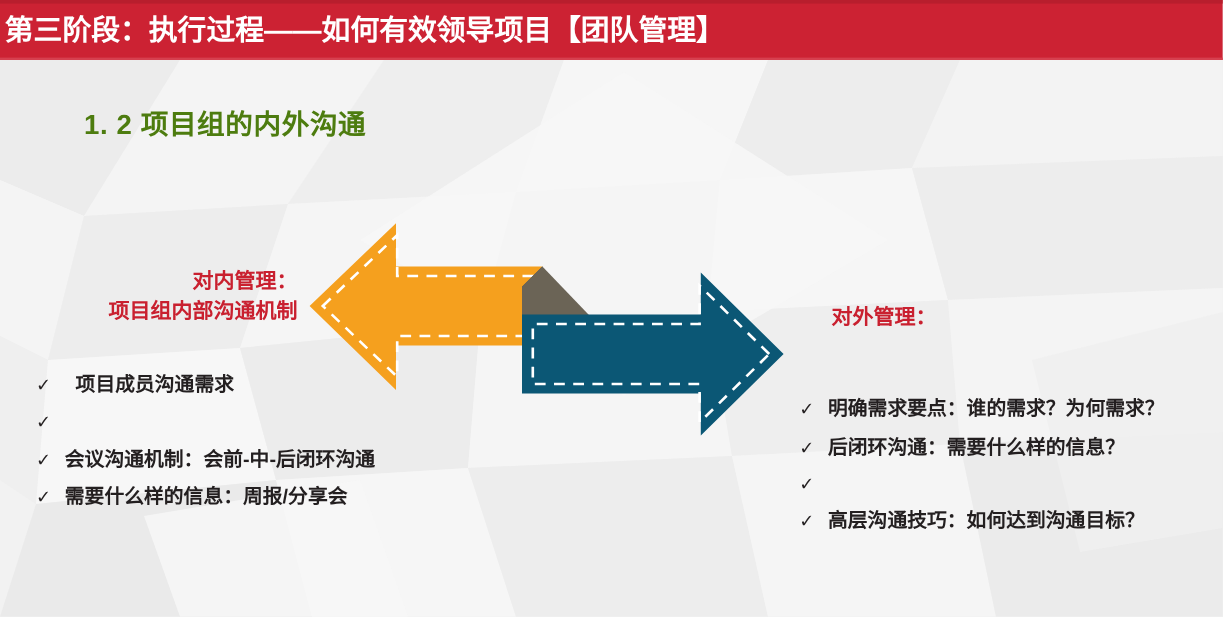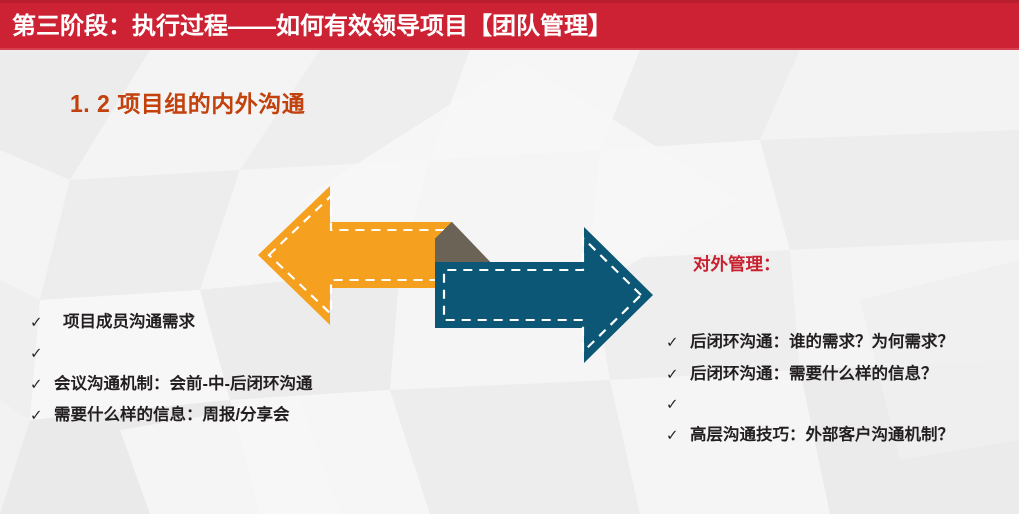--- a/index.html
+++ b/index.html
@@ -43,31 +43,31 @@
     box-sizing: border-box;
     z-index: 5;
     display: flex;
     align-items: center;
   }
   #title-text {
     color: #ffffff;
     font-size: 24px;
     font-weight: bold;
     letter-spacing: 0px;
-    padding-left: 12px;
+    padding-left: 4px;
     line-height: 1;
     white-space: nowrap;
   }
 
   
   #subtitle {
     position: absolute;
     left: 70px;
     top: 85px;
-    color: #c2410c;
+    color: #4d7c0f;
     font-size: 23px;
     font-weight: bold;
     letter-spacing: 0.5px;
     z-index: 5;
     white-space: nowrap;
   }
 
   
   #arrows {
     position: absolute;
@@ -195,20 +195,24 @@
     <polygon points="452,222 452,288 435,288 435,239" fill="#6b6456"></polygon>
     <polygon points="435,239 452,222 452,288 435,288" fill="#6b6456"></polygon>
     <polygon points="452,222 498,270 435,270 435,239" fill="#6b6456"></polygon>
 
     <g>
       <polygon points="653,295 584,227 584,262 435,262 435,328 584,328 584,363" fill="#0b5775"></polygon>
       <polygon points="641,295 583,238 583,270 444,270 444,320 583,320 583,352" fill="none" stroke="#ffffff" stroke-width="2.2" stroke-dasharray="9,7" stroke-linejoin="miter"></polygon>
     </g>
   </svg>
 
+  <div class="arrow-heading" id="heading-internal">
+    <div>对内管理：</div>
+    <div>项目组内部沟通机制</div>
+  </div>
 
   <div class="arrow-heading" id="heading-external">
     <div>对外管理：</div>
   </div>
 
   <ul class="bullets" id="bullets-internal">
     <li>
       <span class="check-icon">✓</span>
       <span class="bullet-text">项目成员沟通需求</span>
     </li>
@@ -221,28 +225,28 @@
     </li>
     <li>
       <span class="check-icon">✓</span>
       <span class="bullet-text">需要什么样的信息：周报/分享会</span>
     </li>
   </ul>
 
   <ul class="bullets" id="bullets-external">
     <li>
       <span class="check-icon">✓</span>
-      <span class="bullet-text">后闭环沟通：谁的需求？为何需求？</span>
+      <span class="bullet-text">明确需求要点：谁的需求？为何需求？</span>
     </li>
     <li>
       <span class="check-icon">✓</span>
       <span class="bullet-text">后闭环沟通：需要什么样的信息？</span>
     </li>
     <li>
       <span class="check-icon">✓</span>
     </li>
     <li>
       <span class="check-icon">✓</span>
-      <span class="bullet-text">高层沟通技巧：外部客户沟通机制？</span>
+      <span class="bullet-text">高层沟通技巧：如何达到沟通目标？</span>
     </li>
   </ul>
 
 </div>
 
 </body></html>

